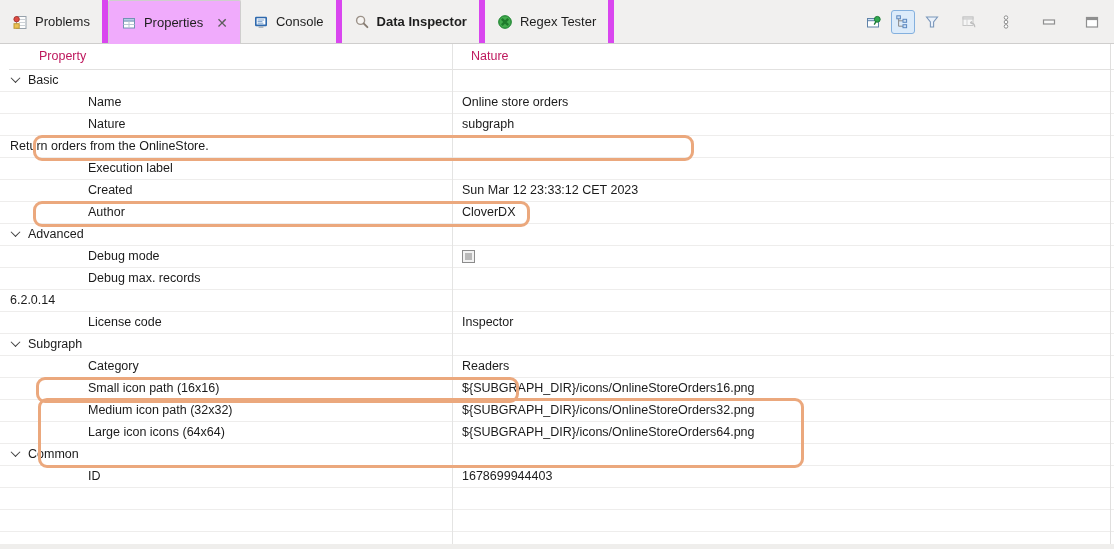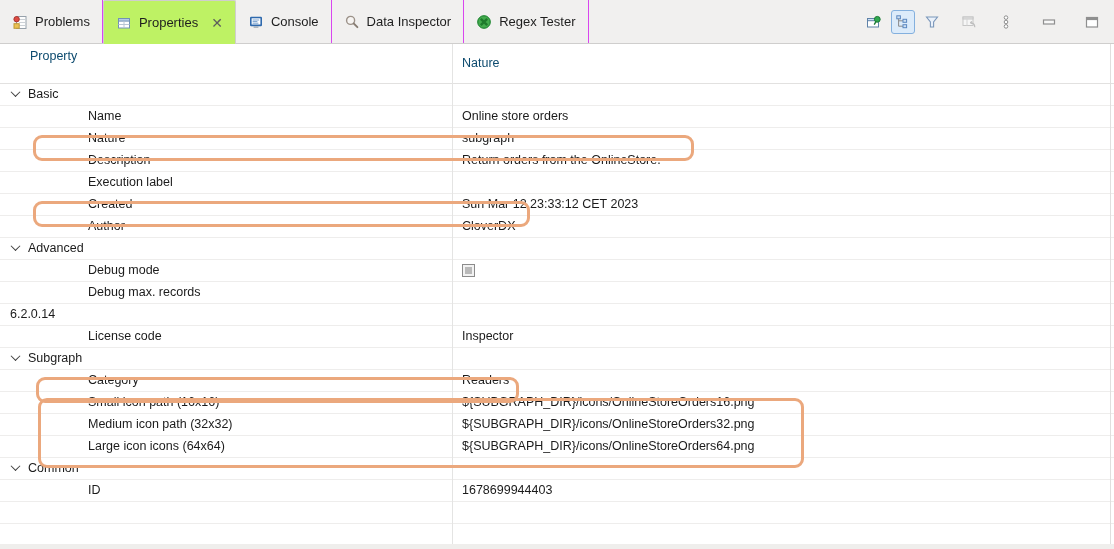--- a/index.html
+++ b/index.html
@@ -5,42 +5,42 @@
   * { margin:0; padding:0; box-sizing:border-box; }
   html,body { width:1114px; height:549px; overflow:hidden; background:#fff;
               font-family:"Liberation Sans","DejaVu Sans",sans-serif; color:#1b1b1b; }
   .app { position:relative; width:1114px; height:549px; background:#fff; }
 
   
   .tabbar { position:absolute; top:0; left:0; width:1114px; height:44px;
             background:#f1f0ef; border-bottom:1px solid #cfcecd;
             display:flex; align-items:stretch; }
   .tab { display:flex; align-items:center; gap:7px; padding:0 12px; font-size:13px;
-         color:#1e1e1e; cursor:default; border-right:1px solid #d946ef; height:43px; }
-  .tab.active { background:#bef264; border:1px solid #cfcecd; border-bottom:none;
+         color:#1e1e1e; cursor:default; border-right:6px solid #d946ef; height:43px; }
+  .tab.active { background:#f0abfc; border:1px solid #cfcecd; border-bottom:none;
                 border-radius:2px 2px 0 0; height:44px; }
-  .tab.bold .tab-label { font-weight:normal; }
+  .tab.bold .tab-label { font-weight:bold; }
   .tab-label { white-space:nowrap; }
   .tab .close { margin-left:6px; font-size:14px; color:#5d5d5d; line-height:1; }
   .icon16 { width:16px; height:16px; flex:0 0 16px; }
 
   .viewtools { margin-left:auto; display:flex; align-items:center; padding-right:10px; gap:5px; }
   .toolbtn { width:24px; height:24px; display:flex; align-items:center; justify-content:center;
              border:1px solid transparent; border-radius:3px; }
   .toolbtn.toggled { background:#dcebfa; border-color:#84b0de; }
   .toolbtn.gap-left { margin-left:8px; }
   .toolbtn.gap-wide { margin-left:14px; }
 
   
   .table { position:absolute; top:44px; left:0; width:1114px; height:505px; background:#fff; }
   .col-divider { position:absolute; top:0; left:452px; width:1px; height:505px; background:#e4e4e3; }
   .right-edge  { position:absolute; top:0; left:1110px; width:1px; height:505px; background:#e0dfde; }
 
-  .thead { display:flex; height:40px; line-height:25px; border-bottom:1px solid #e2e1e0;
-           font-size:12.5px; color:#0c4a6e; }
+  .thead { display:flex; height:26px; line-height:25px; border-bottom:1px solid #e2e1e0;
+           font-size:12.5px; color:#be185d;margin-left:9px; }
   .row   { display:flex; height:22px; line-height:21px; border-bottom:1px solid #eeedec;
            font-size:12.5px; }
   .prop-cell  { width:452px; padding-left:88px; white-space:nowrap; overflow:hidden; }
   .thead .prop-cell { padding-left:30px; }
   .value-cell { flex:1; padding-left:10px; white-space:nowrap; overflow:hidden;
                 display:flex; align-items:center; }
   .section-cell { width:452px; padding-left:10px; display:flex; align-items:center; }
   .chevron { width:7px; height:7px; border-right:1.4px solid #3f3f3f; border-bottom:1.4px solid #3f3f3f;
              transform:rotate(45deg) translate(-1px,-1px); margin:0 9px 3px 2px; flex:0 0 auto; }
   .section-label { font-size:12.5px; }
@@ -203,21 +203,20 @@
         <span>Online store orders</span>
       </div>
     </div>
         <div class="row">
       <div class="prop-cell">Nature</div>
       <div class="value-cell">
         <span>subgraph</span>
       </div>
     </div>
         <div class="row">
-      <div class="prop-cell">Description</div>
       <div class="value-cell">
         <span>Return orders from the OnlineStore.</span>
       </div>
     </div>
         <div class="row">
       <div class="prop-cell">Execution label</div>
       <div class="value-cell">
         <span></span>
       </div>
     </div>

